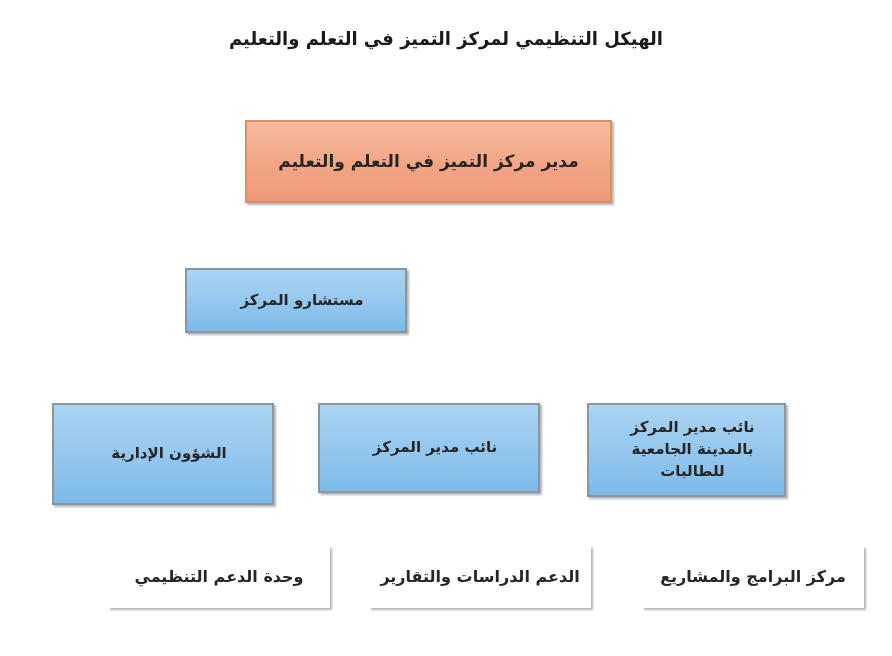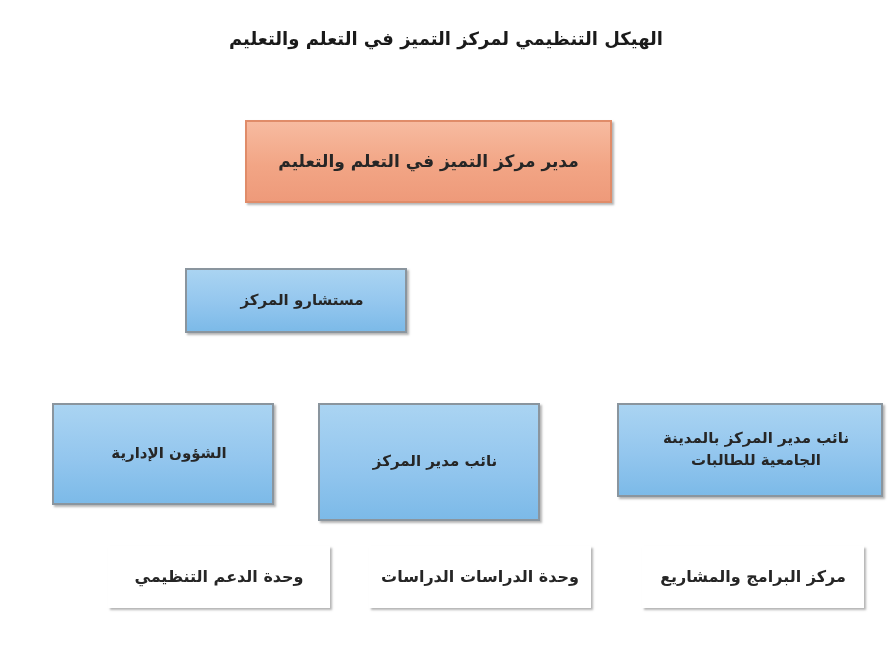--- a/index.html
+++ b/index.html
@@ -76,33 +76,33 @@
   </div>
 
   <div class="node blue" style="left:185px;top:268px;width:222px;height:65px;">
     <span class="node-label">مستشارو المركز</span>
   </div>
 
   <div class="node blue" style="left:52px;top:403px;width:222px;height:102px;">
     <span class="node-label">الشؤون الإدارية</span>
   </div>
 
-  <div class="node blue" style="left:318px;top:403px;width:222px;height:118px;">
+  <div class="node blue" style="left:318px;top:403px;width:222px;height:90px;">
     <span class="node-label">نائب مدير المركز</span>
   </div>
 
-  <div class="node blue" style="left:617px;top:403px;width:266px;height:94px;">
+  <div class="node blue" style="left:587px;top:403px;width:199px;height:94px;">
     <span class="node-label" style="padding:4px 18px;">نائب مدير المركز بالمدينة الجامعية للطالبات</span>
   </div>
 
   <div class="node purple" style="left:108px;top:546px;width:222px;height:62px;">
     <span class="node-label">وحدة الدعم التنظيمي</span>
   </div>
 
   <div class="node purple" style="left:369px;top:546px;width:222px;height:62px;">
-    <span class="node-label">وحدة الدراسات الدراسات</span>
+    <span class="node-label">الدعم الدراسات والتقارير</span>
   </div>
 
   <div class="node purple" style="left:642px;top:546px;width:222px;height:62px;">
     <span class="node-label">مركز البرامج والمشاريع</span>
   </div>
 
 </div>
 
 </body></html>

